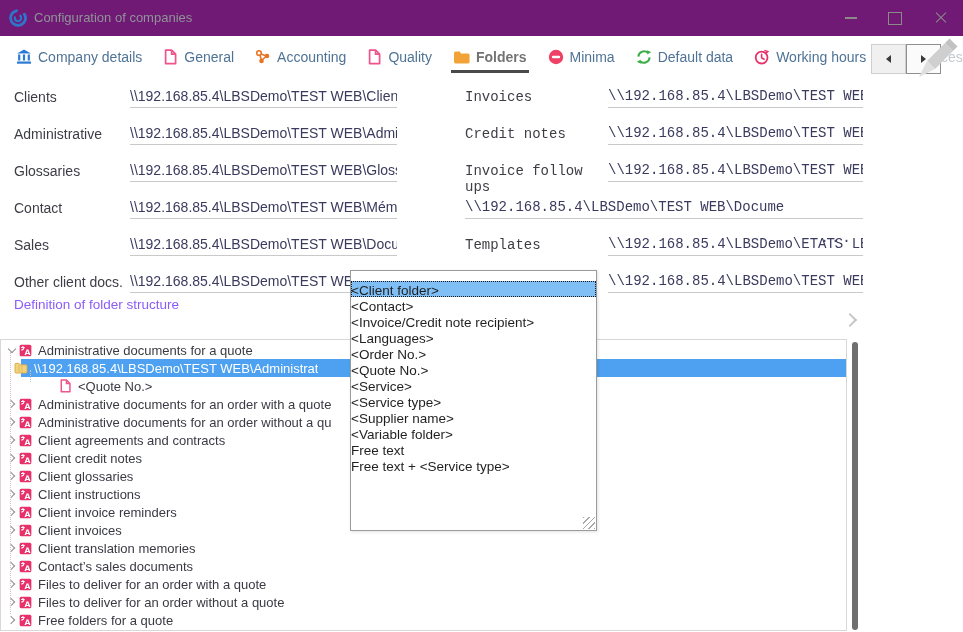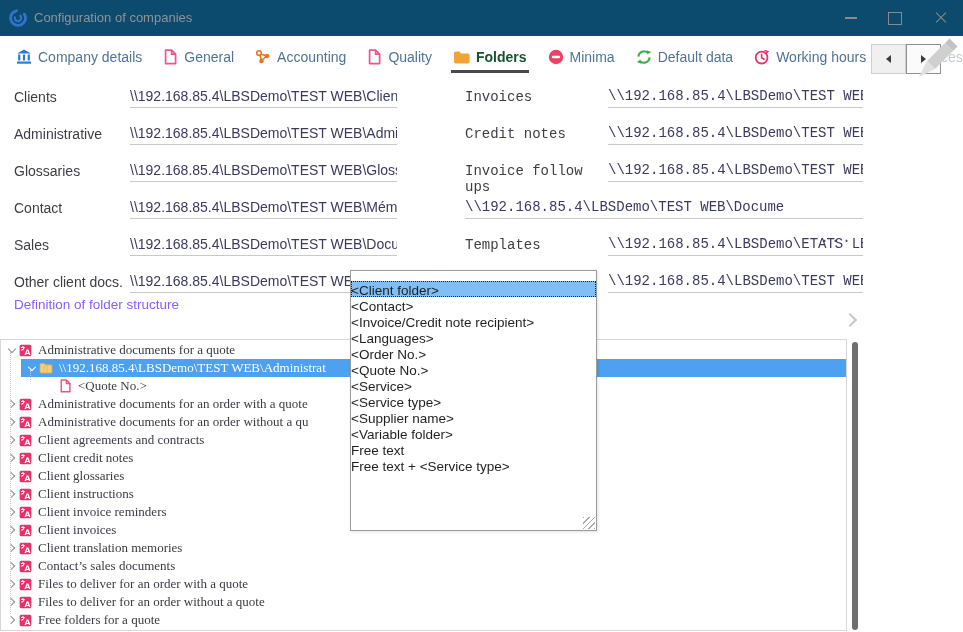--- a/index.html
+++ b/index.html
@@ -2,34 +2,34 @@
 <html><head>
 <meta charset="utf-8">
 <style>
   html,body{margin:0;padding:0;}
   body{
     width:963px;height:632px;position:relative;overflow:hidden;
     background:#ffffff;font-family:"Liberation Sans",sans-serif;
     -webkit-font-smoothing:antialiased;
   }
   
-  #titlebar{position:absolute;left:0;top:0;width:963px;height:36px;background:#0c4a6e;}
+  #titlebar{position:absolute;left:0;top:0;width:963px;height:36px;background:#701a75;}
   #applogo{position:absolute;left:8px;top:8px;width:20px;height:20px;}
   #apptitle{position:absolute;left:34px;top:10px;font-size:13px;color:#8f9499;}
   .winctl{position:absolute;top:6px;width:30px;height:24px;display:flex;align-items:center;justify-content:center;cursor:default;}
   #btn-min{left:836px;} #btn-max{left:880px;} #btn-close{left:926px;}
   .g-min{width:12px;border-top:2px solid #8a8a8a;}
   .g-max{width:12px;height:11px;border:1px solid #8a8a8a;}
   .g-close{position:relative;width:14px;height:14px;}
   .g-close i{position:absolute;left:0;top:6px;width:14px;height:0;border-top:1.5px solid #8a8a8a;}
   .g-close i:first-child{transform:rotate(45deg);} .g-close i:last-child{transform:rotate(-45deg);}
   
   #tabbar{position:absolute;left:14px;top:46px;height:32px;display:flex;gap:17px;align-items:flex-start;}
   .tab{display:flex;align-items:center;gap:6px;padding:3px 2px 8px 2px;font-size:14px;color:#4F7396;cursor:pointer;white-space:nowrap;}
-  .tab.active{color:#14532d;font-weight:bold;border-bottom:3px solid #4a4a4a;padding-bottom:5px;}
+  .tab.active{color:#737373;font-weight:bold;border-bottom:3px solid #4a4a4a;padding-bottom:5px;}
   .tab.disabled .tlbl{color:#C3C8D1;}
   .tab.disabled .icn{opacity:.5;}
   .icn{display:inline-flex;align-items:center;justify-content:center;line-height:0;}
   
   #navbtns{position:absolute;left:871px;top:44px;display:flex;}
   .navbtn{width:33px;height:28px;display:flex;align-items:center;justify-content:center;cursor:pointer;}
   #nav-left{background:#f0f0f0;border:1px solid #cfcfcf;}
   #nav-right{background:#fbfbfb;border:1px solid #8f8f8f;}
   .tri-l{width:0;height:0;border-top:4px solid transparent;border-bottom:4px solid transparent;border-right:5px solid #3a3a3a;}
   .tri-r{width:0;height:0;border-top:4px solid transparent;border-bottom:4px solid transparent;border-left:5px solid #3a3a3a;}
@@ -57,21 +57,21 @@
   .trow{height:18px;display:flex;align-items:center;font-size:13px;color:#3A3A44;white-space:nowrap;cursor:default;position:relative;}
   .trow.sel{background:linear-gradient(90deg, transparent 20px, #4DA1F0 20px);}
   .trow.sel .ttxt{color:#fff;}
   .trow.sel .chev{border-color:#fff;}
   .chevbox{width:11px;height:11px;display:inline-flex;align-items:center;justify-content:center;margin-right:2px;flex:0 0 auto;cursor:pointer;}
   .chevspacer{width:13px;flex:0 0 auto;}
   .chev{width:5px;height:5px;border-right:1.4px solid #8f8f8f;border-bottom:1.4px solid #8f8f8f;}
   .chev.right{transform:rotate(-45deg);margin-left:-2px;}
   .chev.down{transform:rotate(45deg);margin-top:-2px;}
   .trow .icn{margin-right:6px;flex:0 0 auto;}
-  .ttxt{overflow:hidden;font-family:Liberation Serif, serif;}
+  .ttxt{overflow:hidden;}
   #scrollthumb{position:absolute;left:852px;top:342px;width:6px;height:288px;background:#6f6f6f;border-radius:3px;cursor:pointer;}
   
   #dropdown{position:absolute;left:350px;top:270px;width:247px;height:261px;background:#fff;
     border:1px solid #9b9b9b;box-sizing:border-box;padding-top:10px;z-index:30;
     box-shadow:1px 1px 3px rgba(0,0,0,.12);}
   .ditem{height:16px;line-height:20px;padding:0 0;font-size:13.5px;color:#1f1f1f;white-space:nowrap;cursor:pointer;}
   .ditem.hl{background:#7FBFF5;outline:1px dotted #1a1a1a;outline-offset:-1px;}
   #grip{position:absolute;right:1px;bottom:1px;width:12px;height:12px;cursor:nwse-resize;
     background:repeating-linear-gradient(135deg,#a8a8a8 0 1px,transparent 1px 4px);}
 </style>
@@ -281,21 +281,21 @@
         <svg width="13" height="13" viewBox="0 0 16 16">
           <rect x="0.8" y="0.8" width="14.4" height="14.4" rx="2" fill="#E8316A"></rect>
           <g stroke="#fff" stroke-width="1.3" fill="none">
             <path d="M2.6 4.2 h4.4 M4.8 2.6 v1.8 M6.4 4.2 q-0.5 2.6 -3.6 3.6"></path>
           </g>
           <text x="6.8" y="13.8" font-size="9.5" font-weight="bold" fill="#fff" font-family="DejaVu Sans, sans-serif">A</text>
         </svg>
       </span>
       <span class="ttxt">Administrative documents for a quote</span>
     </div>
-    <div class="trow sel" style="padding-left: 25px;">
+    <div class="trow sel" style="">
       <span class="chevbox">
         <span class="chev down"></span>
       </span>
       <span class="icn">
         <svg width="14" height="12" viewBox="0 0 15 13">
           <path d="M1 2.6 q0-1.1 1.1-1.1 h3.4 l1.2 1.6 h6.2 q1.1 0 1.1 1.1 v6.7 q0 1.1-1.1 1.1 h-10.8 q-1.1 0-1.1-1.1 z" fill="#F3D27E" stroke="#D7A94B" stroke-width="1"></path>
           <line x1="5.4" y1="3.6" x2="5.4" y2="11" stroke="#E2BA55" stroke-width="1"></line>
           <line x1="8.6" y1="3.6" x2="8.6" y2="11" stroke="#E2BA55" stroke-width="1"></line>
         </svg>
       </span>

